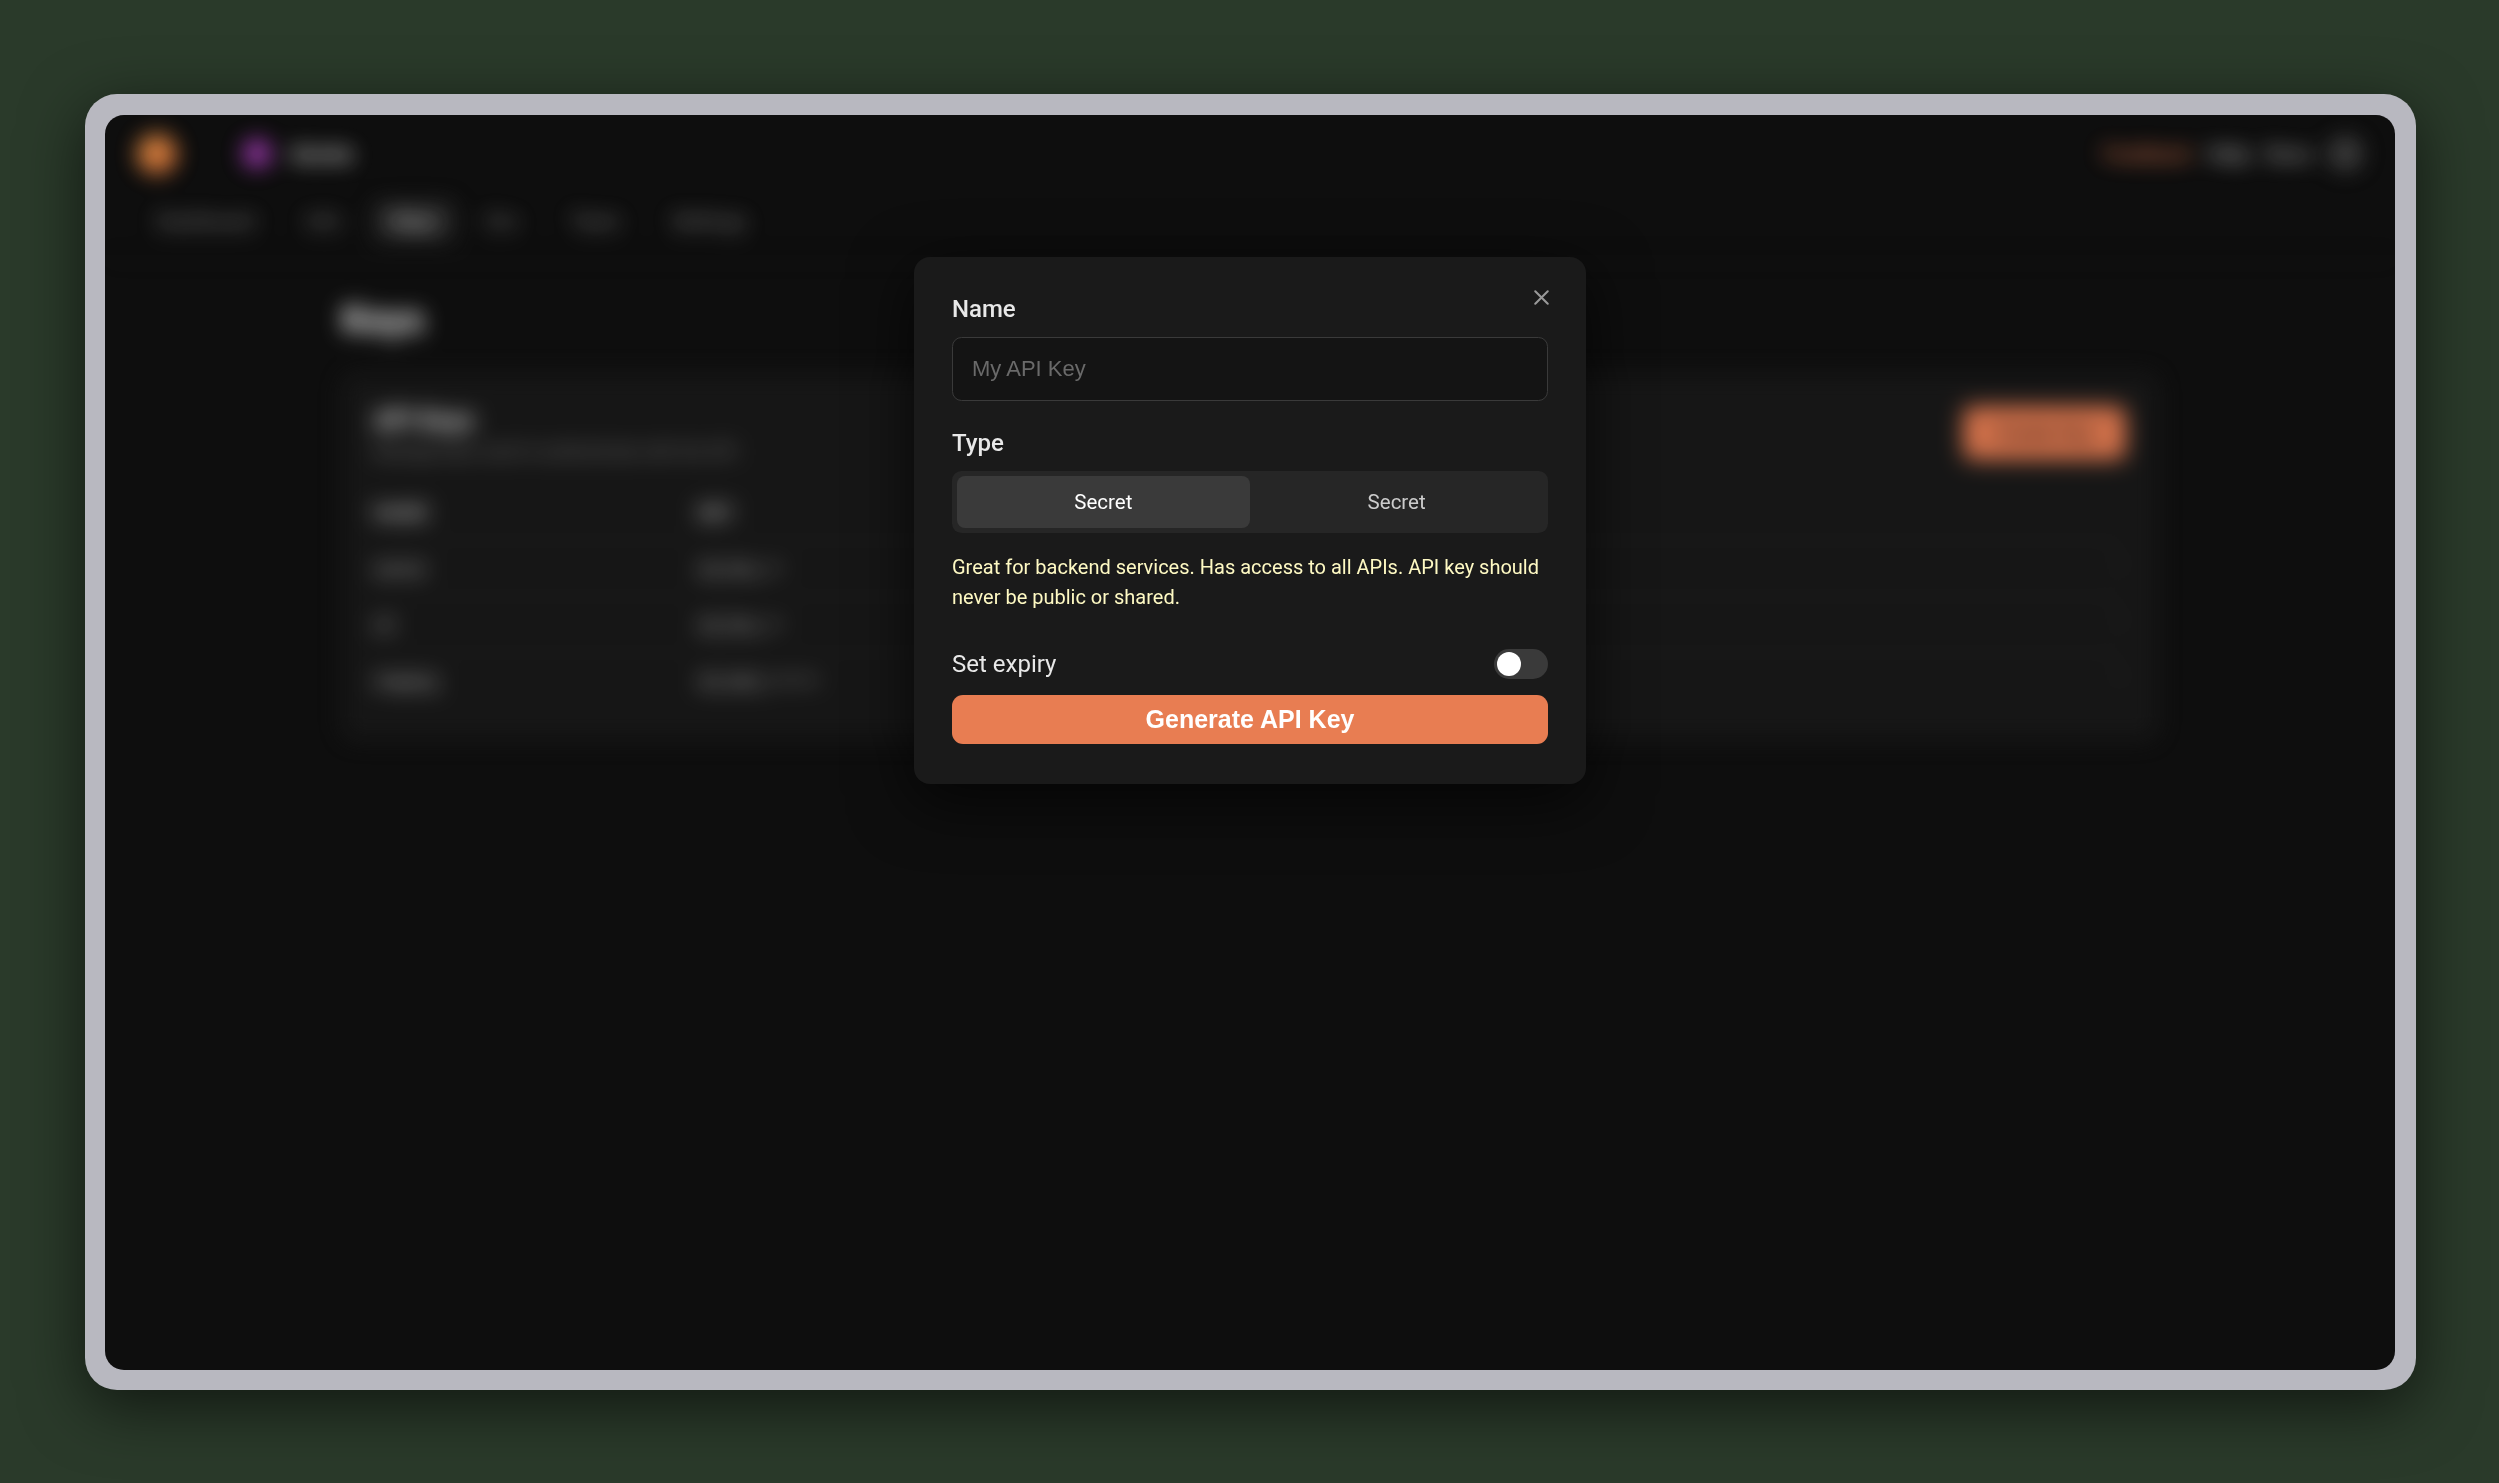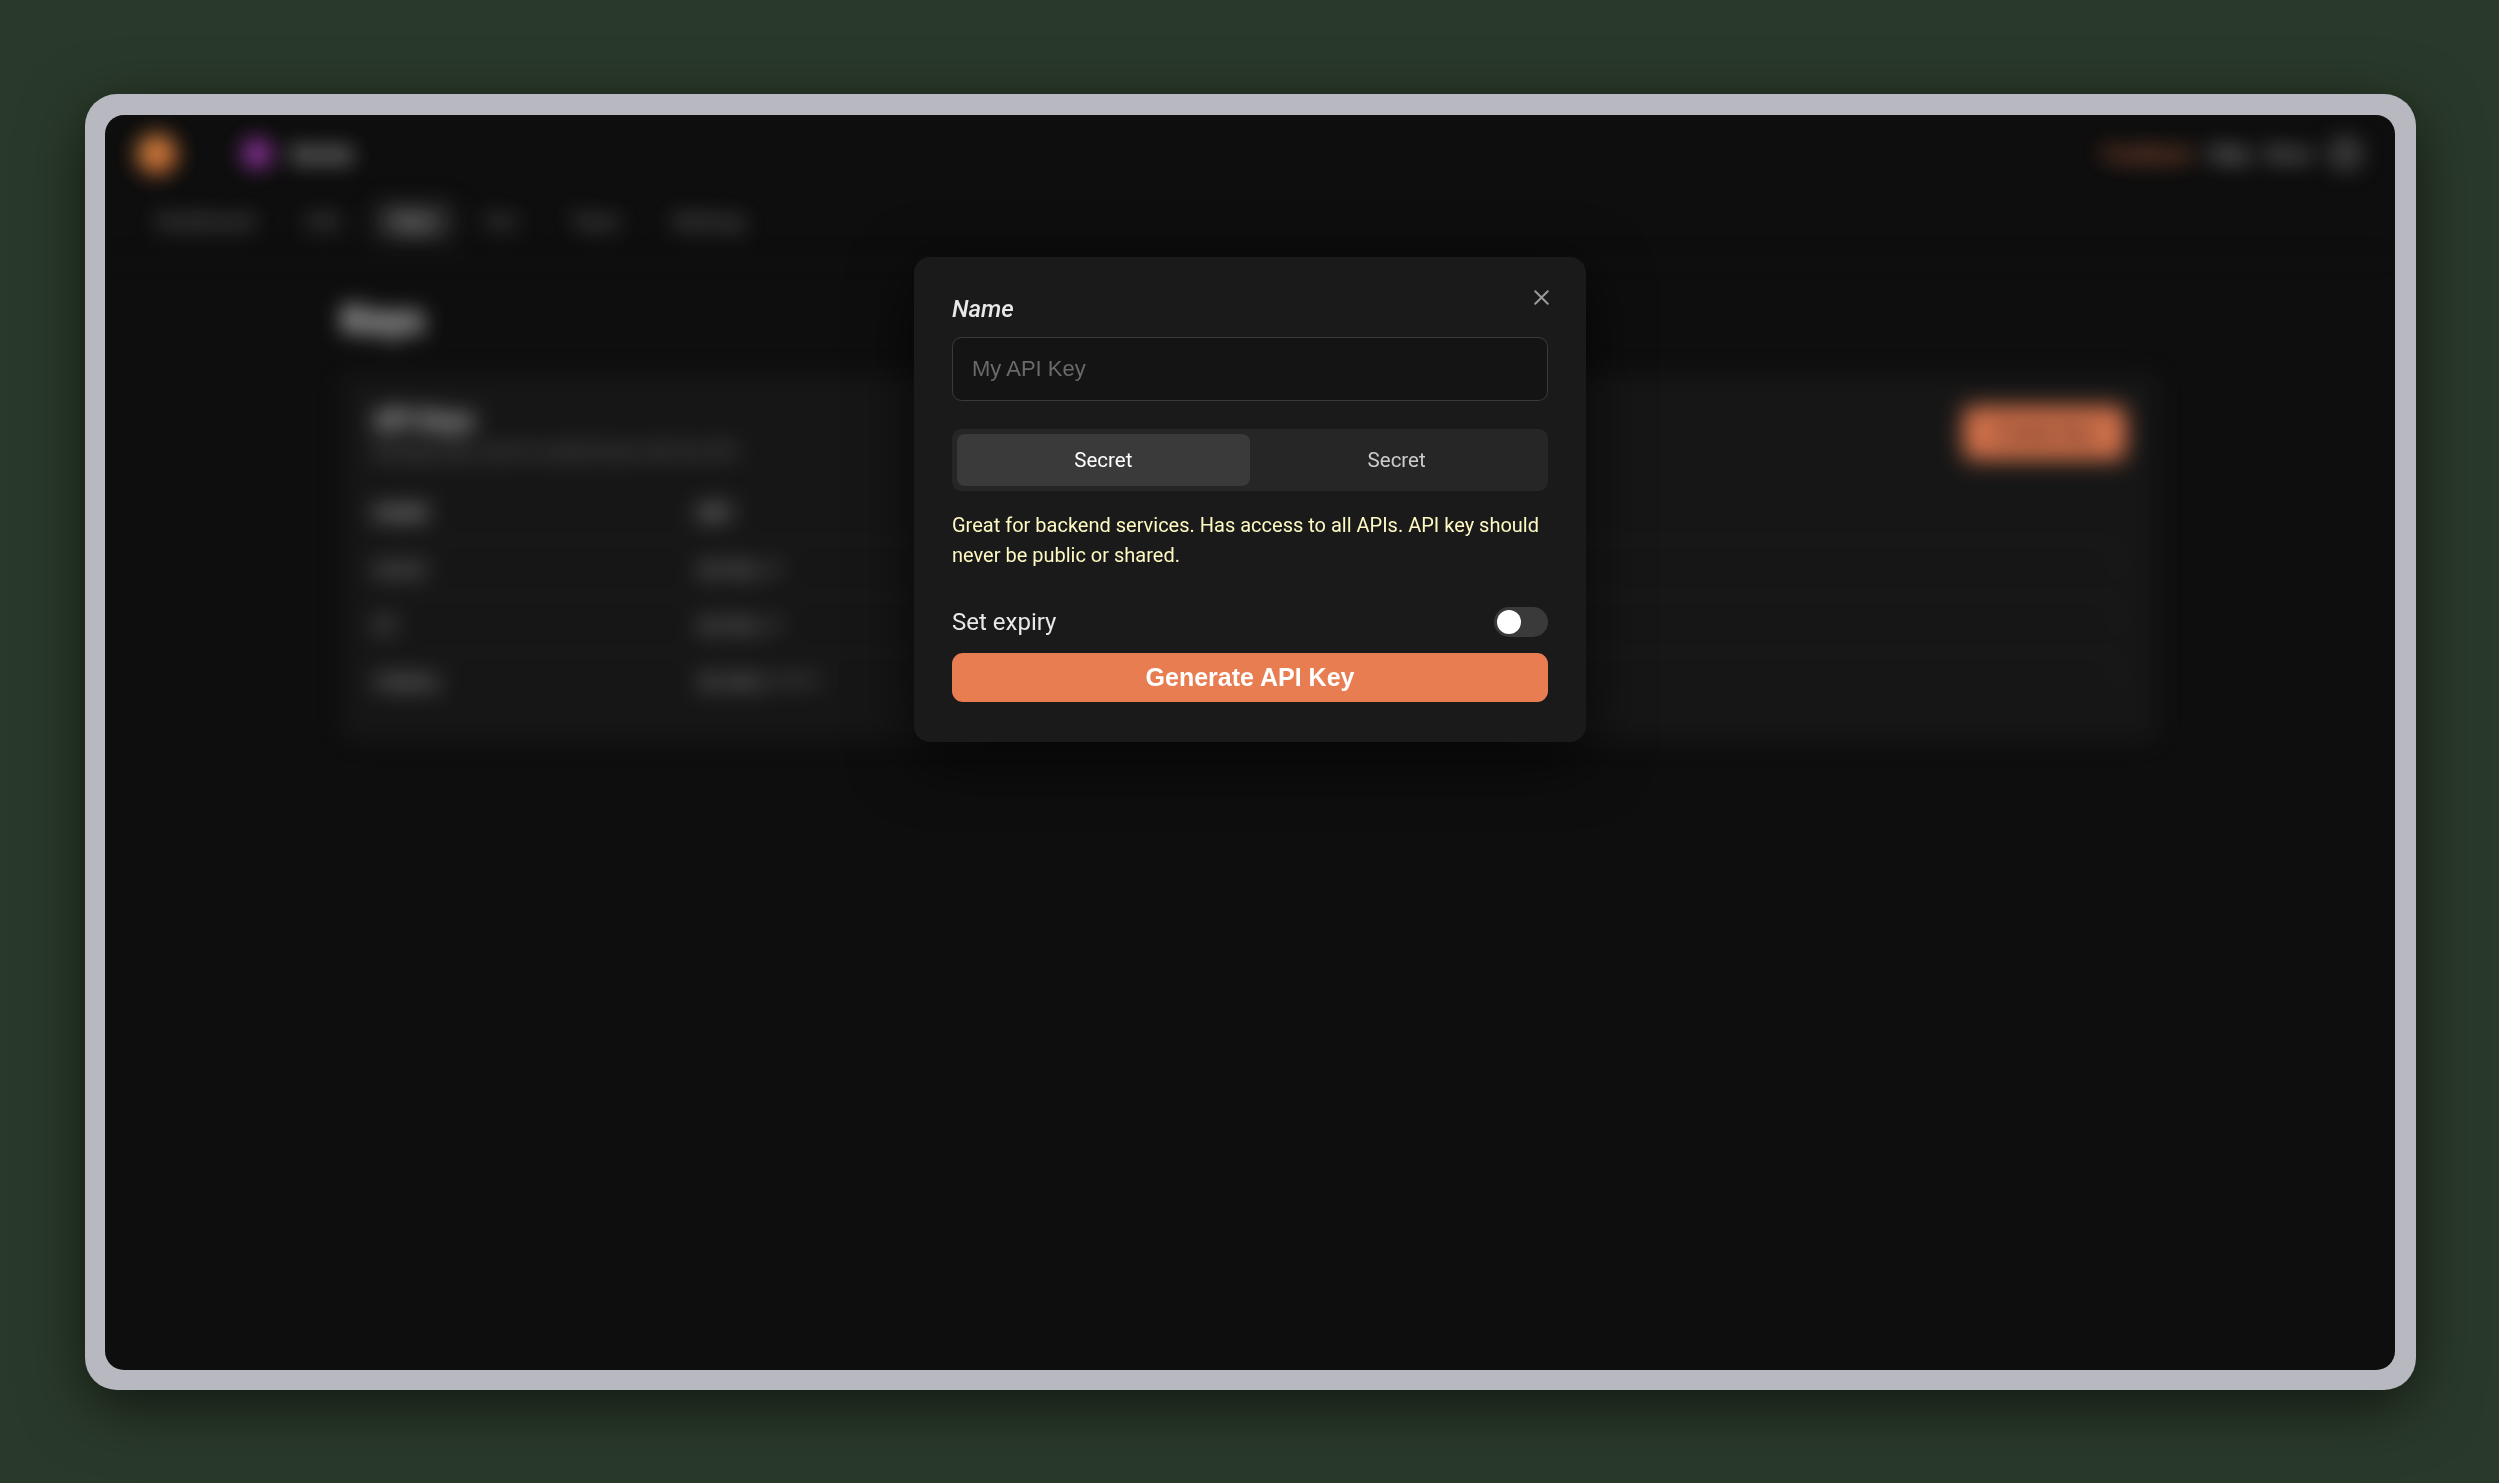--- a/index.html
+++ b/index.html
@@ -146,21 +146,20 @@
       top:28.4px; right:32px;
       width:25px;height:25px;
       cursor:pointer;
     }
     .close-icon svg{width:100%;height:100%;}
     .field-label {
       color:#e8e8e8;
       font-size:24px;
       font-weight:500;
       margin-bottom:14.2px;
-      font-style:italic;
     }
     .text-input {
       width:100%;
       background:#141414;
       border:0.8px solid #3a3a3a;
       border-radius:9.5px;
       padding:18px 19px;
       color:#eee;
       font-size:22px;
       margin-bottom:28.4px;
@@ -295,20 +294,21 @@
       <div class="modal">
         <div class="close-icon">
           <svg viewBox="0 0 24 24" fill="none" stroke="#999" stroke-width="2" stroke-linecap="round">
             <path d="M6 6 L18 18 M18 6 L6 18"></path>
           </svg>
         </div>
 
         <div class="field-label">Name</div>
         <input class="text-input" type="text" placeholder="My API Key" style="">
 
+        <div class="field-label">Type</div>
         <div class="segment">
           <div class="seg-item active">Secret</div>
           <div class="seg-item">Secret</div>
         </div>
         <div class="help-text">Great for backend services. Has access to all APIs. API key should never be public or shared.</div>
 
         <div class="switch-row">
           <div class="switch-label">Set expiry</div>
           <div class="switch">
             <div class="knob"></div>

